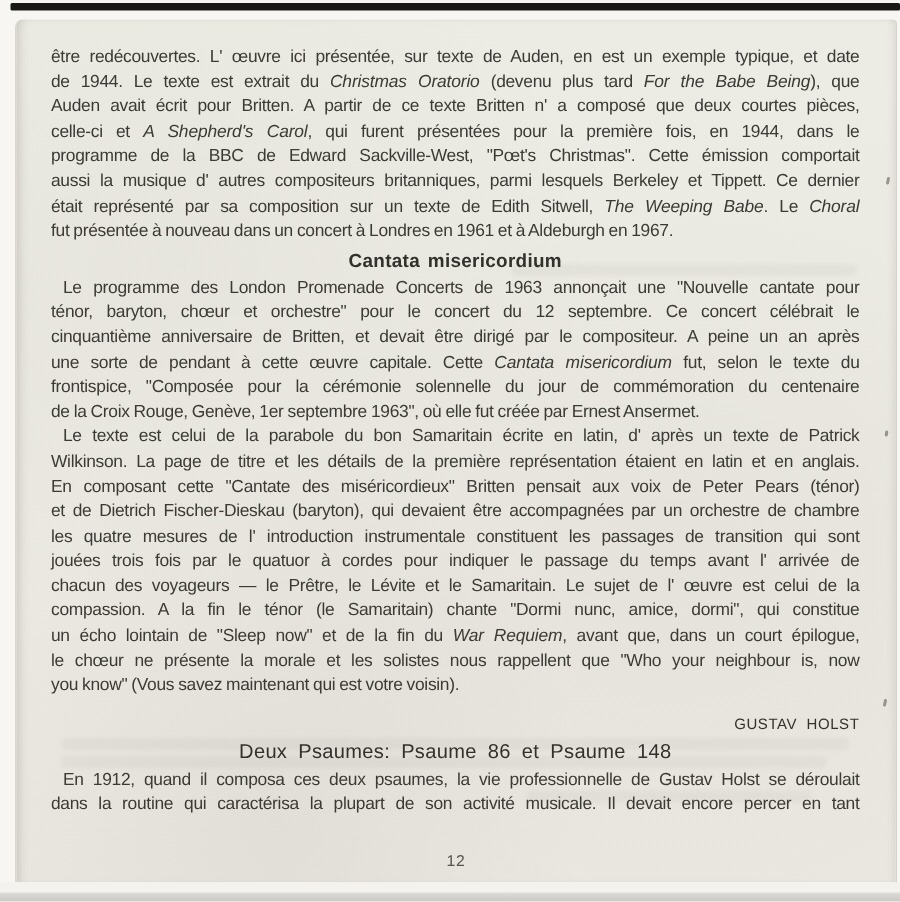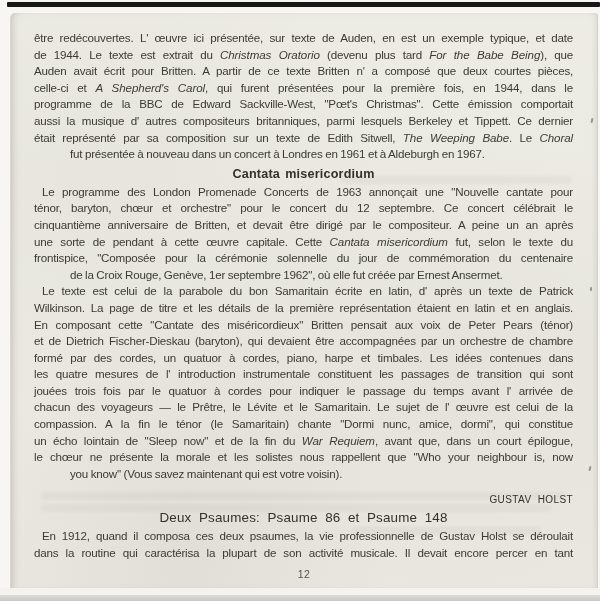--- a/index.html
+++ b/index.html
@@ -28,21 +28,21 @@
     border-radius:5px 3px 0 0;
     box-shadow:inset 5px 0 8px -5px rgba(95,90,78,0.35), inset -4px 0 6px -4px rgba(95,90,78,0.18);
   }
   .text-block{
     position:absolute;left:23px;right:24px;top:17px;
     color:#3c3a34;font-size:11.6px;line-height:16.6px;
     letter-spacing:-0.2px;word-spacing:-0.4px;
   }
   .para{margin:0;}
   .tline{text-align:justify;text-align-last:justify;}
-  .tline.tline-last{text-align-last:left;margin-left:36px;}
+  .tline.tline-last{text-align-last:left;}
   .tline.tline-indent{text-indent:8px;}
   .tline i{letter-spacing:-0.1px;}
   .section-heading{
     text-align:center;font-weight:bold;color:#33312c;
     font-size:12.6px;line-height:17px;margin:3px 0 1px 0;
     letter-spacing:0.2px;word-spacing:1.5px;
   }
   .holst-heading-block{margin-top:9px;margin-bottom:2px;}
   .holst-title{
     text-align:right;font-weight:normal;color:#33312c;
@@ -97,29 +97,28 @@
         </div>
 
       <h3 class="section-heading">Cantata misericordium</h3>
 
       <div class="para">
           <div class="tline tline-indent">Le programme des London Promenade Concerts de 1963 annonçait une "Nouvelle cantate pour</div>
           <div class="tline">ténor, baryton, chœur et orchestre" pour le concert du 12 septembre. Ce concert célébrait le</div>
           <div class="tline">cinquantième anniversaire de Britten, et devait être dirigé par le compositeur. A peine un an après</div>
           <div class="tline">une sorte de pendant à cette œuvre capitale. Cette <i>Cantata misericordium</i> fut, selon le texte du</div>
           <div class="tline">frontispice, "Composée pour la cérémonie solennelle du jour de commémoration du centenaire</div>
-          <div class="tline tline-last">de la Croix Rouge, Genève, 1er septembre 1962", où elle fut créée par Ernest Ansermet.</div>
+          <div class="tline tline-last">de la Croix Rouge, Genève, 1er septembre 1963", où elle fut créée par Ernest Ansermet.</div>
         </div>
 
       <div class="para">
           <div class="tline tline-indent">Le texte est celui de la parabole du bon Samaritain écrite en latin, d' après un texte de Patrick</div>
           <div class="tline">Wilkinson. La page de titre et les détails de la première représentation étaient en latin et en anglais.</div>
           <div class="tline">En composant cette "Cantate des miséricordieux" Britten pensait aux voix de Peter Pears (ténor)</div>
           <div class="tline">et de Dietrich Fischer-Dieskau (baryton), qui devaient être accompagnées par un orchestre de chambre</div>
-          <div class="tline">formé par des cordes, un quatuor à cordes, piano, harpe et timbales. Les idées contenues dans</div>
           <div class="tline">les quatre mesures de l' introduction instrumentale constituent les passages de transition qui sont</div>
           <div class="tline">jouées trois fois par le quatuor à cordes pour indiquer le passage du temps avant l' arrivée de</div>
           <div class="tline">chacun des voyageurs — le Prêtre, le Lévite et le Samaritain. Le sujet de l' œuvre est celui de la</div>
           <div class="tline">compassion. A la fin le ténor (le Samaritain) chante "Dormi nunc, amice, dormi", qui constitue</div>
           <div class="tline">un écho lointain de "Sleep now" et de la fin du <i>War Requiem</i>, avant que, dans un court épilogue,</div>
           <div class="tline">le chœur ne présente la morale et les solistes nous rappellent que "Who your neighbour is, now</div>
           <div class="tline tline-last">you know" (Vous savez maintenant qui est votre voisin).</div>
         </div>
 
       <div class="holst-heading-block">

